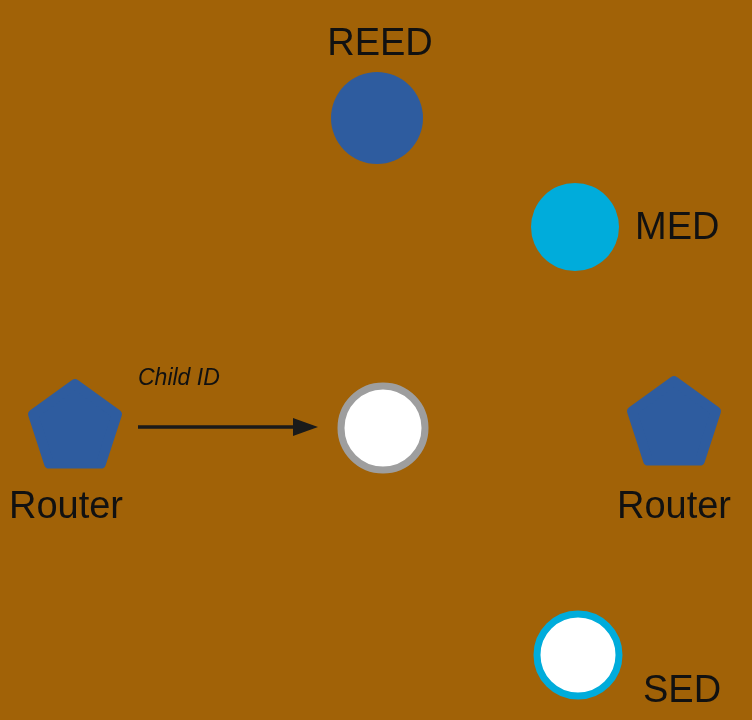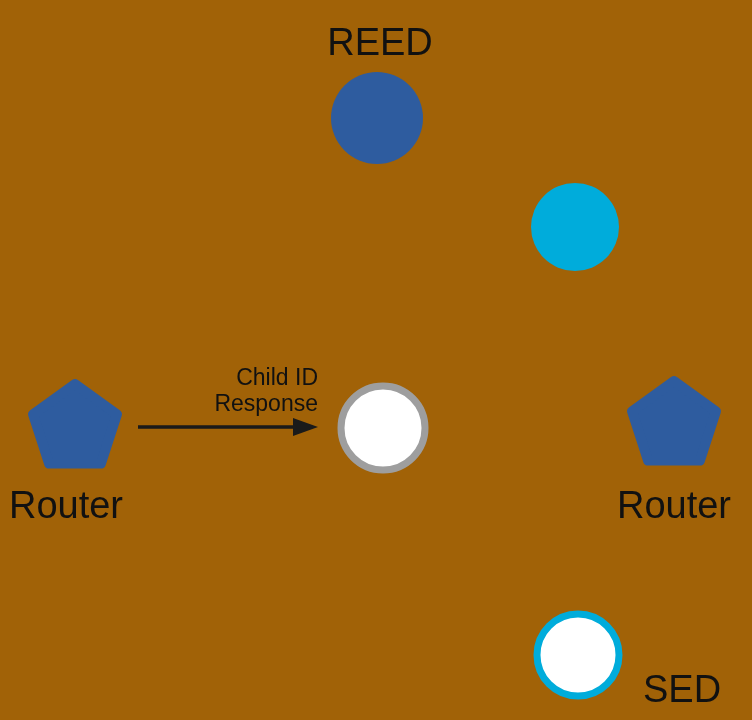--- a/index.html
+++ b/index.html
@@ -28,21 +28,22 @@
     white-space: nowrap;
   }
   .centered {
     text-align: center;
   }
   .edge-label {
     position: absolute;
     left: 138px;
     top: 364px;
     width: 180px;
-    text-align: right;
+    text-align: left;
+    font-style: italic;
     font-size: 23px;
     line-height: 26px;
     color: #111111;
   }
 </style>
 </head>
 <body>
 
 <div id="stage">
 
@@ -59,24 +60,24 @@
 
     <circle cx="383" cy="428" r="42" fill="#ffffff" stroke-width="7" stroke="#9E9E9E"></circle>
 
     <polygon points="674,381 715.9,411.4 699.9,460.6 648.1,460.6 632.1,411.4" stroke-width="10" stroke-linejoin="round" fill="#2E5C9F" stroke="#2E5C9F"></polygon>
 
     <circle cx="578" cy="655" r="41" fill="#ffffff" stroke-width="7" stroke="#00ACDB"></circle>
   </svg>
 
   <div class="node-label centered" style="left:300px; top:20px; width:160px;">REED</div>
 
+  <div class="node-label" style="left:635px; top:204px;">MED</div>
 
   <div class="edge-label">
     <div>Child ID</div>
-    <div>Response</div>
   </div>
 
   <div class="node-label centered" style="left:0px; top:483px; width:132px;">Router</div>
 
   <div class="node-label centered" style="left:604px; top:483px; width:140px;">Router</div>
 
   <div class="node-label" style="left:643px; top:631px;margin-top:36px;">SED</div>
 </div>
 
 </body></html>

